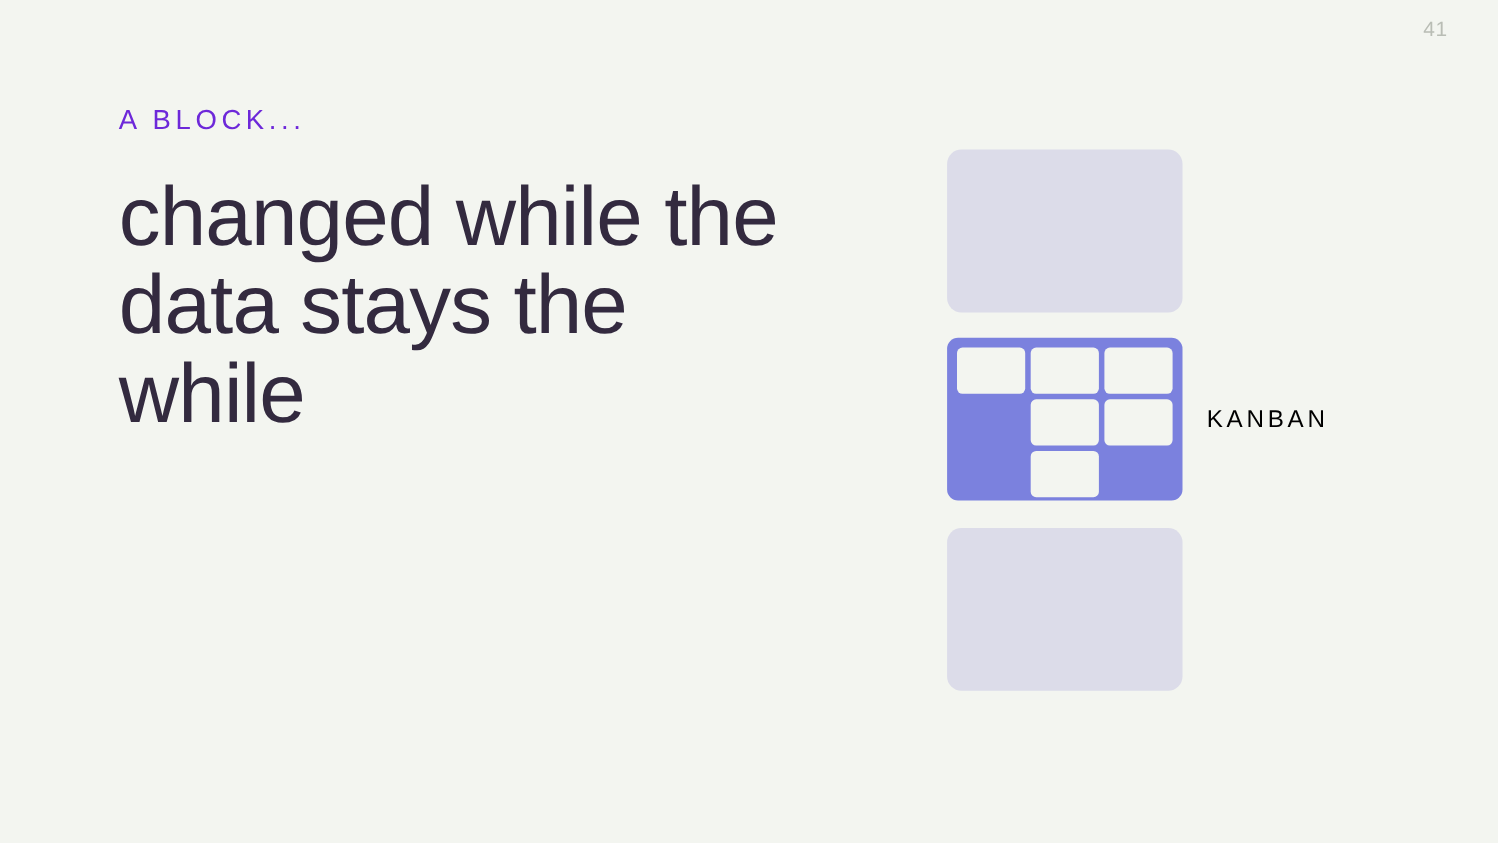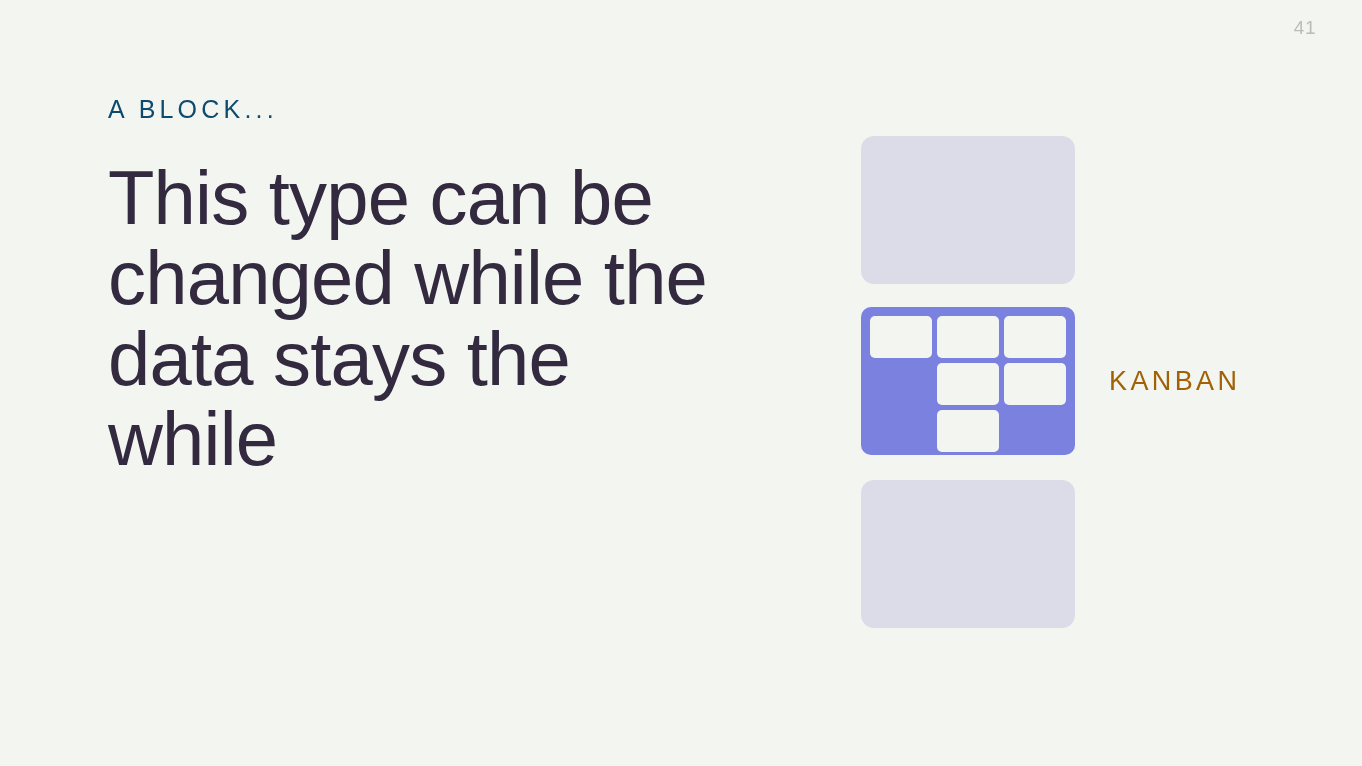--- a/index.html
+++ b/index.html
@@ -40,21 +40,21 @@
   .text-col {
     position: absolute;
     left: 108px;
     top: 96px;
     width: 680px;
   }
 
   .eyebrow {
     font-size: 25px;
     font-weight: 400;
-    color: #0c4a6e;
+    color: #6d28d9;
     letter-spacing: 4.2px;
     line-height: 1.1;
     margin: 0 0 34px 0;
     white-space: nowrap;
   }
 
   .headline {
     margin: 0;
     font-size: 76px;
     font-weight: 300;
@@ -110,24 +110,24 @@
   }
 
   .kanban-card {
     height: 42px;
     background: #f3f5f0;
     border-radius: 5px;
     flex-shrink: 0;
   }
 
   .kanban-label {
-    margin-left: 34px;
-    font-size: 27px;
+    margin-left: 22px;
+    font-size: 22px;
     font-weight: 400;
-    color: #a16207;
+    color: #000000;
     letter-spacing: 3.4px;
     white-space: nowrap;
     line-height: 1;
   }
 
   .spacer-bottom {
     margin-top: 25px;
   }
 </style>
 </head>
@@ -135,21 +135,20 @@
 
 <div class="slide">
 
   <div class="page-number">41</div>
 
   <div class="text-col">
 
     <div class="eyebrow">A BLOCK...</div>
 
     <h1 class="headline">
-      <span class="line">This type can be</span>
       <span class="line">changed while the</span>
       <span class="line">data stays the</span>
       <span class="line">while</span>
     </h1>
 
   </div>
 
   <div class="diagram-col">
 
     <div class="placeholder-block"></div>

